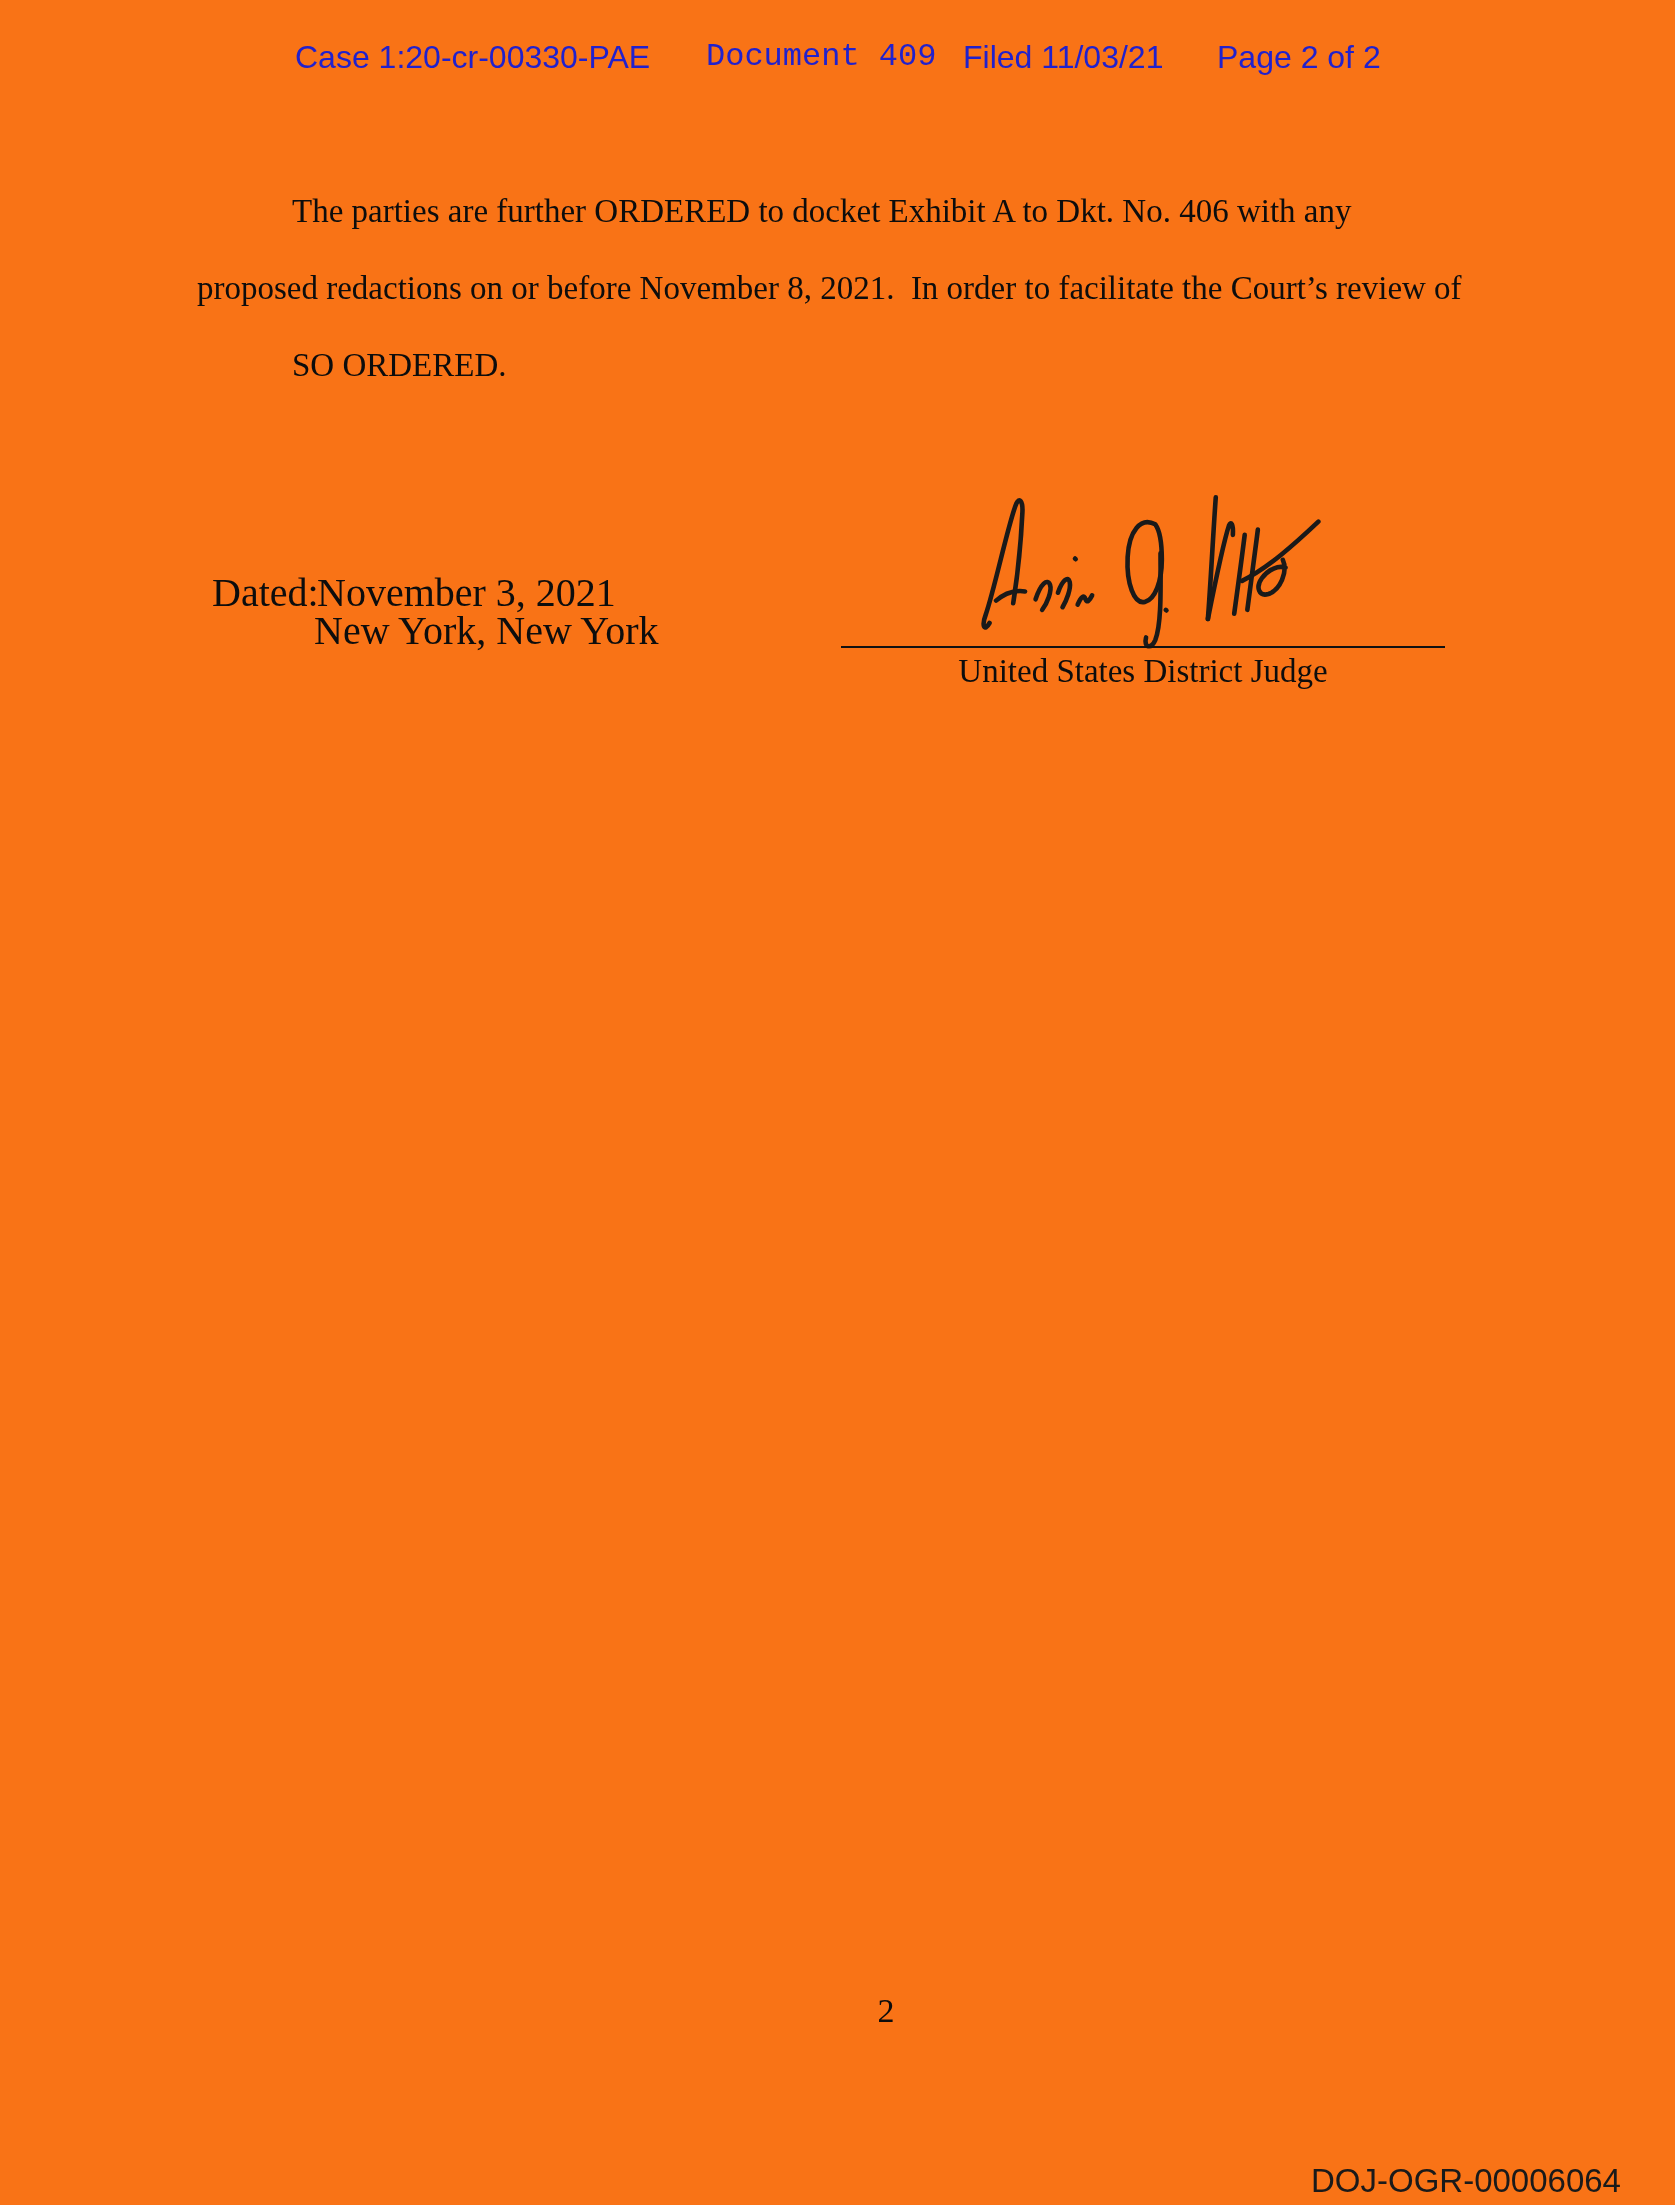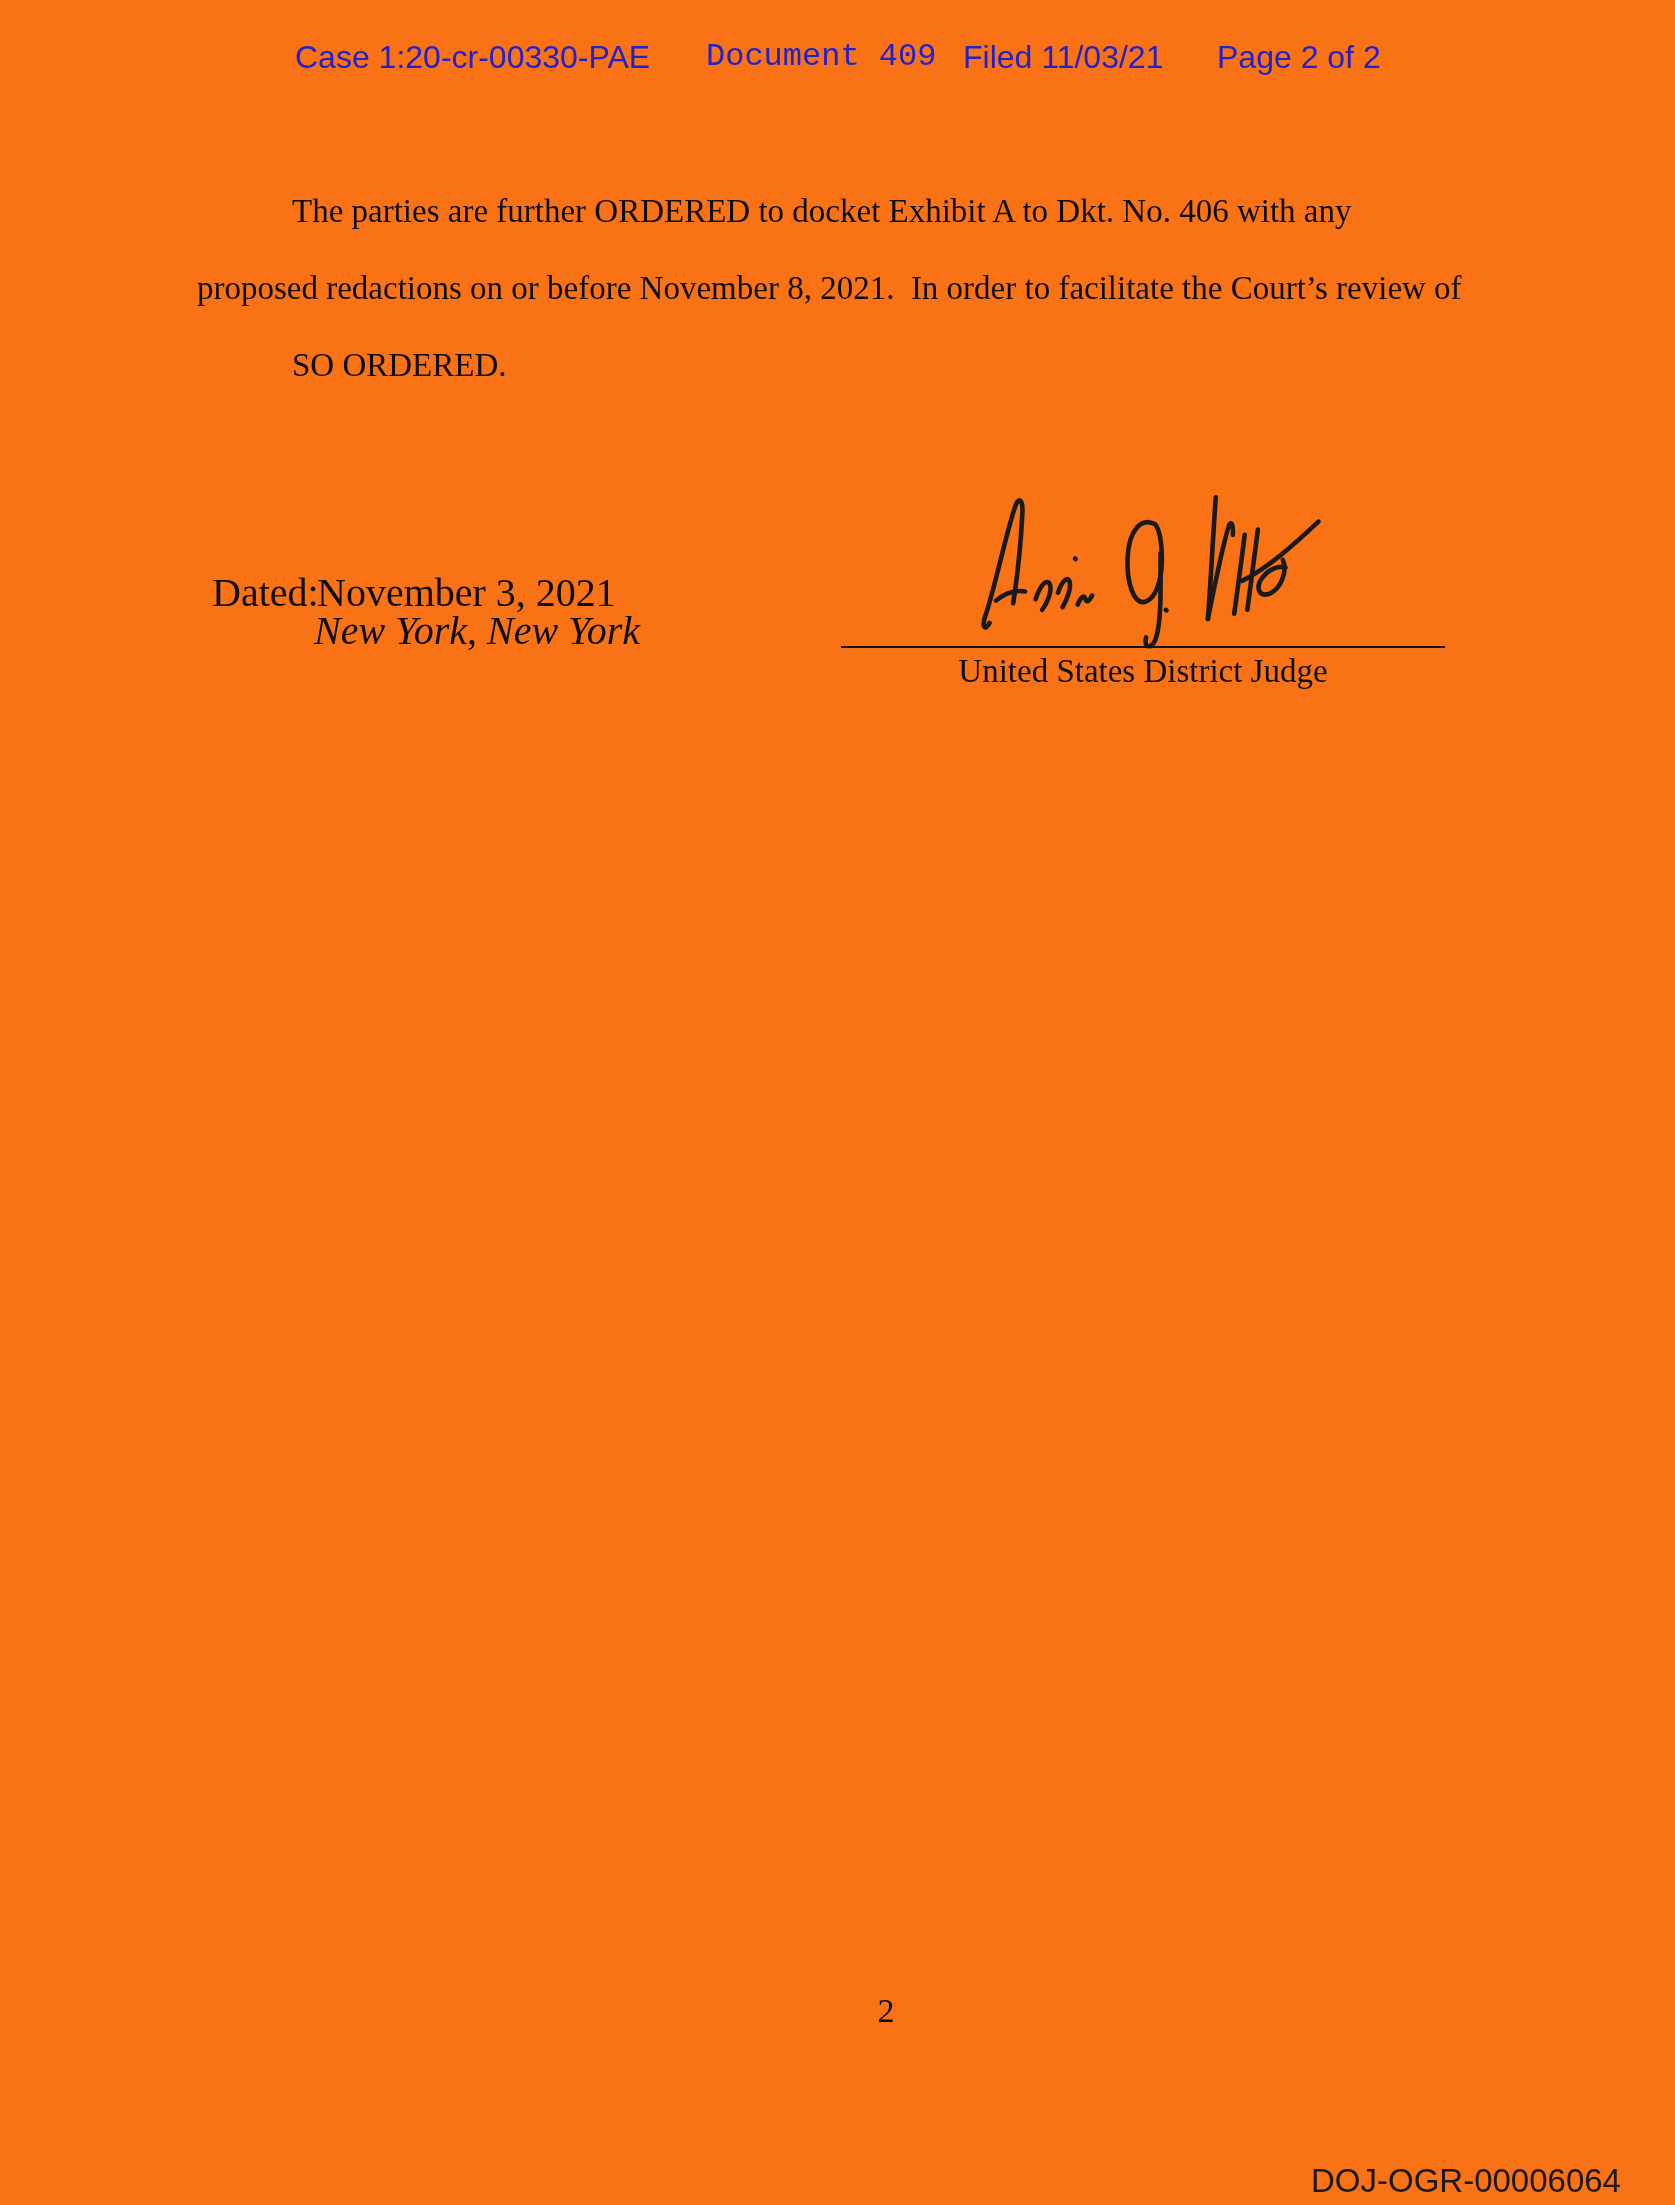--- a/index.html
+++ b/index.html
@@ -44,21 +44,21 @@
 
   
   .dateline-part {
     position: absolute;
     font-size: 40px;
     line-height: 38px;
     white-space: pre;
   }
   #dated-label { left: 212px; top: 574px; }
   #dated-date  { left: 317px; top: 574px; }
-  #dated-place { left: 314px; top: 612px; font-style: italic; }
+  #dated-place { left: 314px; top: 612px; }
 
   
   #signature-svg {
     position: absolute;
     left: 979px;
     top: 494px;
     width: 342px;
     height: 158px;
   }
   #signature-rule {

